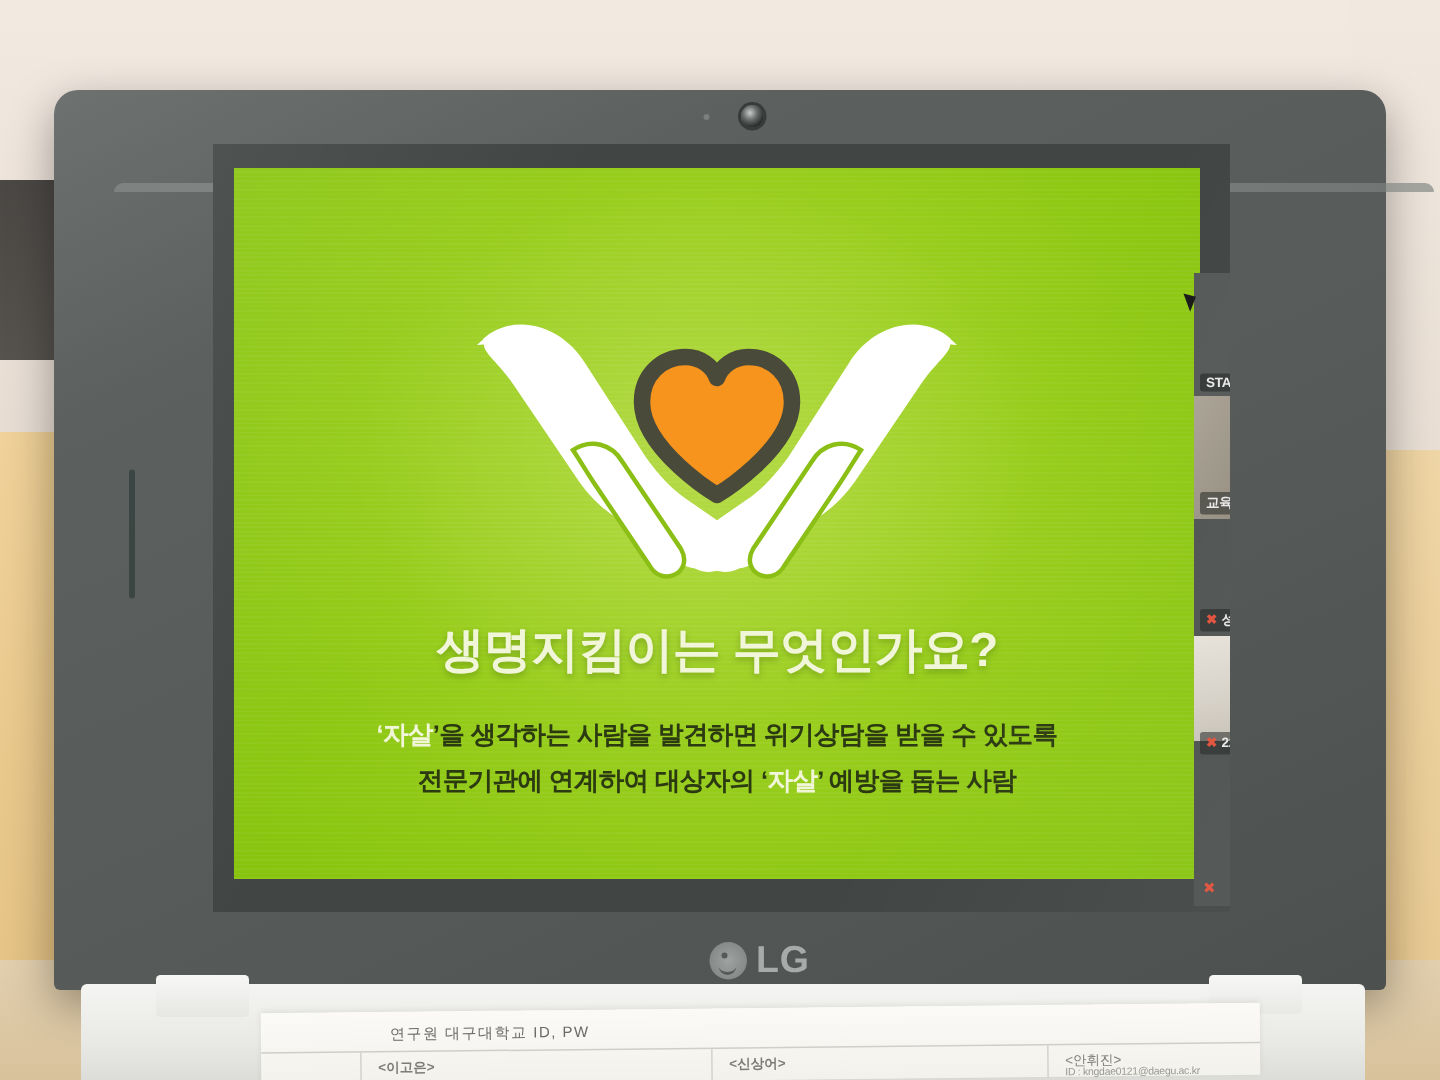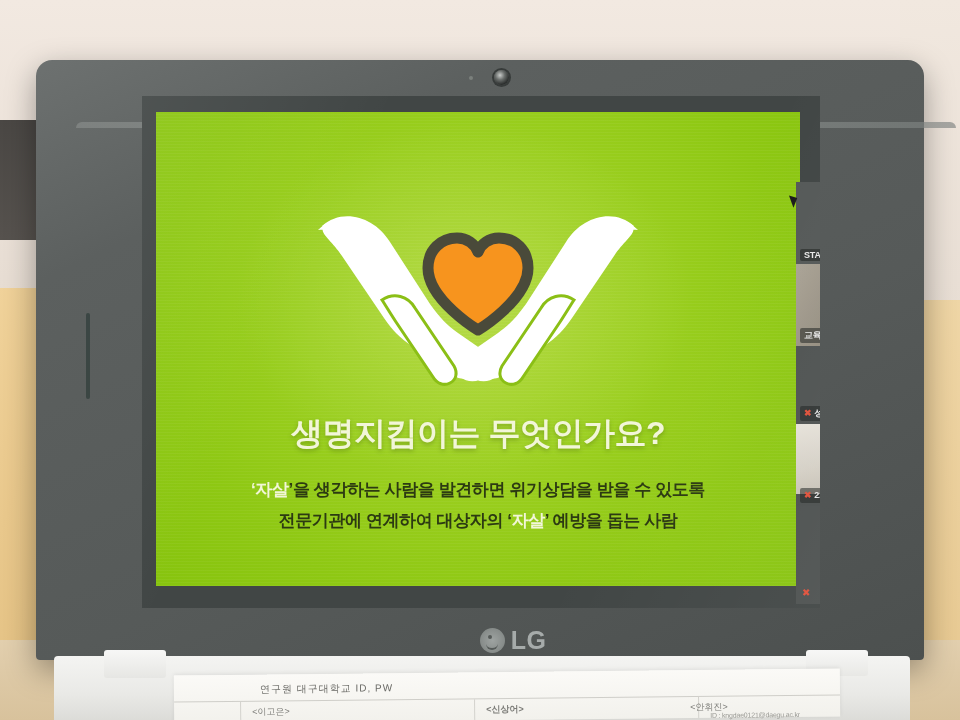--- a/index.html
+++ b/index.html
@@ -59,21 +59,21 @@
     border-radius:50%;
     background:radial-gradient(circle at 40% 35%,#c9ccca 0%,#6a6e6c 35%,#2c2f2e 70%,#1a1c1b 100%);
     box-shadow:0 0 0 2px rgba(40,44,43,.7);
   }
   .webcam-led {
     position:absolute; left:469px; top:76px; width:4px; height:4px;
     border-radius:50%; background:#7b807d;
   }
   .lg-logo {
     position:absolute; left:473px; top:625px; width:80px; height:30px;
-    display:flex; align-items:center; gap:6px;justify-content:center;
+    display:flex; align-items:center; gap:6px;
   }
   .lg-mark {
     width:25px; height:25px; border-radius:50%;
     background:radial-gradient(circle at 50% 50%,#9ea3a1 0%,#8b908e 55%,#7a807d 100%);
     position:relative;
   }
   .lg-mark::before {
     content:""; position:absolute; left:8px; top:7px;
     width:4px; height:4px; border-radius:50%; background:#555a58;
   }
@@ -367,19 +367,19 @@
   <div class="deck"></div>
   <div class="hinge-left"></div>
   <div class="hinge-right"></div>
 
   <div class="paper">
     <div class="paper-title">연구원 대구대학교 ID, PW</div>
     <div class="paper-rule"></div>
     <div class="paper-vline" style="left:66px;"></div>
     <div class="paper-vline" style="left:300px;"></div>
     <div class="paper-vline" style="left:524px;"></div>
-    <div class="paper-cell" style="left:78px;">&lt;이고은&gt;</div>
+    <div class="paper-cell" style="left:78px;font-weight:bold;">&lt;이고은&gt;</div>
     <div class="paper-cell" style="left:312px;font-weight:bold;">&lt;신상어&gt;</div>
-    <div class="paper-cell" style="left:516px;">&lt;안휘진&gt;</div>
+    <div class="paper-cell" style="left:536px;">&lt;안휘진&gt;</div>
     <div class="paper-sub" style="left:536px; top:42px;">ID : kngdae0121@daegu.ac.kr</div>
   </div>
 
 </div>
 
 </body></html>

